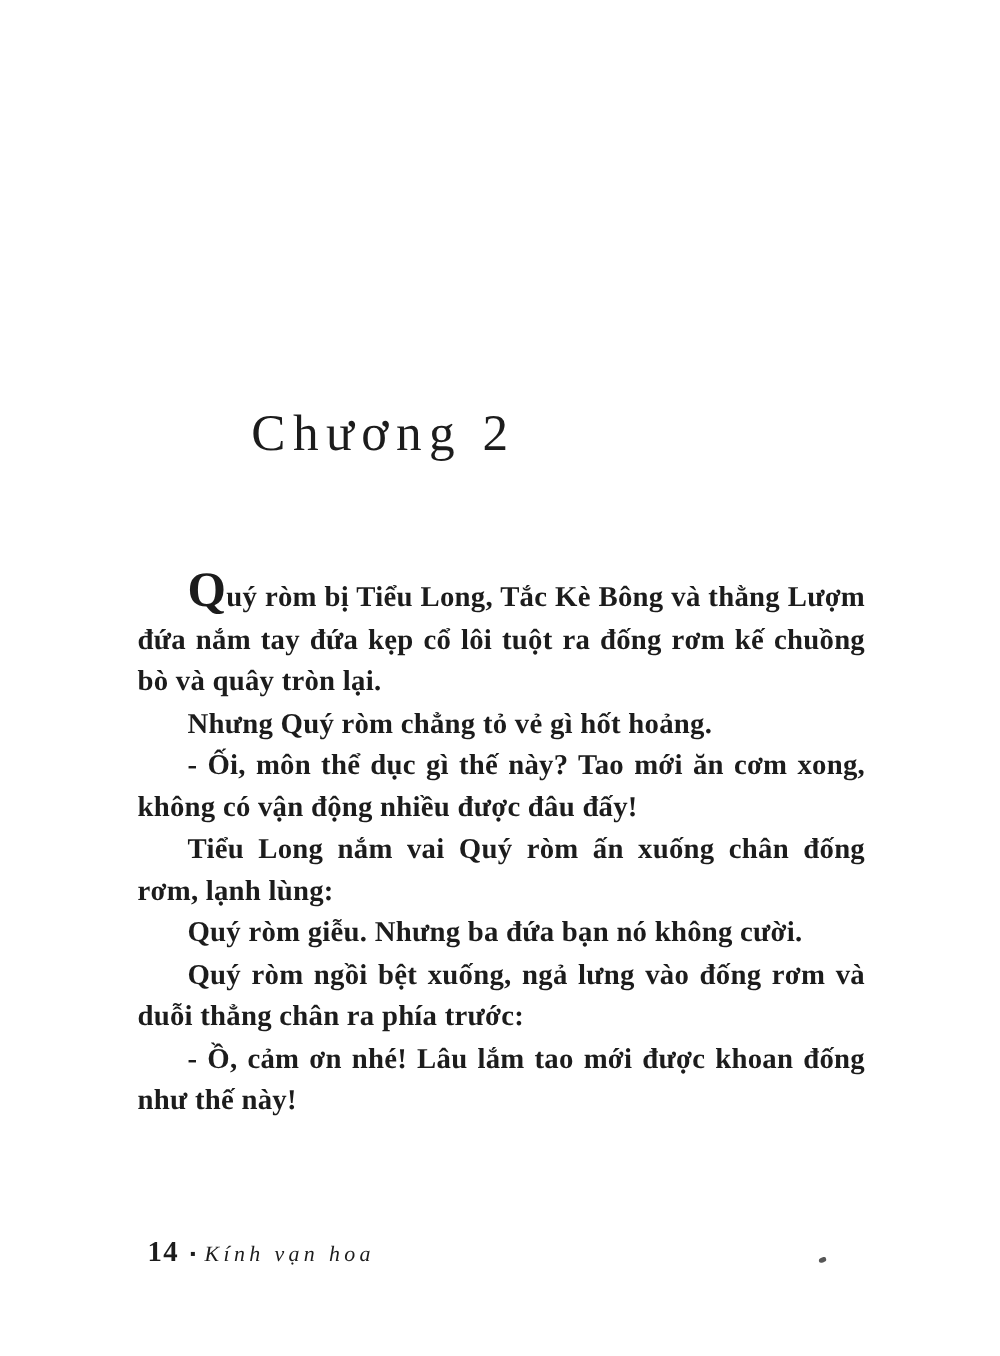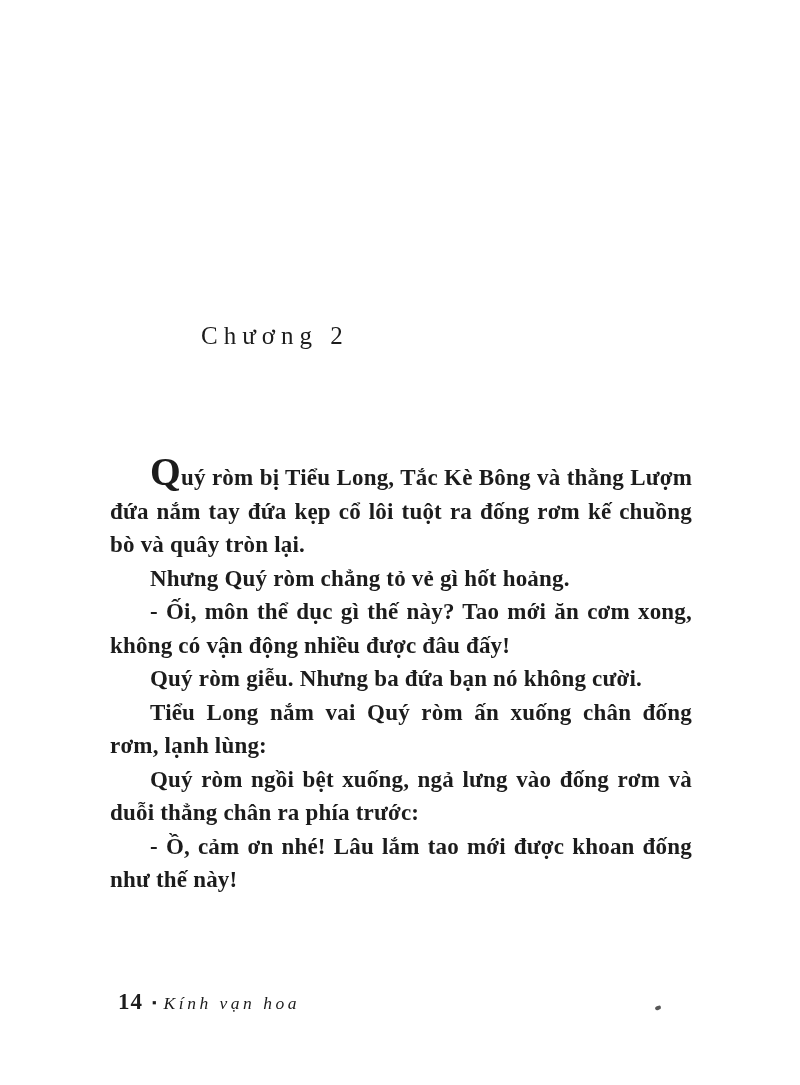--- a/index.html
+++ b/index.html
@@ -11,21 +11,21 @@
     margin:0 auto;
     background:var(--bg);
     color:var(--fg);
     overflow:hidden;
     font-family:"Liberation Serif", "DejaVu Serif", serif;
   }
   .chapter-heading {
     position:absolute;
     left:201px; top:322px;
     margin:0;
-    font-size:25px;
+    font-size:41px;
     font-weight:400;
     letter-spacing:6px;
     color:var(--fg);
     white-space:nowrap;
     text-align:center;
   }
   .text-block {
     position:absolute;
     left:110px; top:461px;
     width:582px;
@@ -75,22 +75,22 @@
 <body>
 
 <div class="page">
 
   <h1 class="chapter-heading">Chương 2</h1>
 
   <div class="text-block">
     <p class="para first"><span class="initial">Q</span><span>uý ròm bị Tiểu Long, Tắc Kè Bông và thằng Lượm đứa nắm tay đứa kẹp cổ lôi tuột ra đống rơm kế chuồng bò và quây tròn lại.</span></p>
     <p class="para">Nhưng Quý ròm chẳng tỏ vẻ gì hốt hoảng.</p>
     <p class="para">- Ối, môn thể dục gì thế này? Tao mới ăn cơm xong, không có vận động nhiều được đâu đấy!</p>
+    <p class="para">Tiểu Long nắm vai Quý ròm ấn xuống chân đống rơm, lạnh lùng:</p>
     <p class="para">Quý ròm giễu. Nhưng ba đứa bạn nó không cười.</p>
-    <p class="para">Tiểu Long nắm vai Quý ròm ấn xuống chân đống rơm, lạnh lùng:</p>
     <p class="para">Quý ròm ngồi bệt xuống, ngả lưng vào đống rơm và duỗi thẳng chân ra phía trước:</p>
     <p class="para">- Ồ, cảm ơn nhé! Lâu lắm tao mới được khoan đống như thế này!</p>
   </div>
 
   <div class="page-footer">
     <span class="pagenum">14</span><span class="bullet">▪</span><span class="booktitle">Kính vạn hoa</span>
   </div>
 
   <div class="ink-speck"></div>
 

